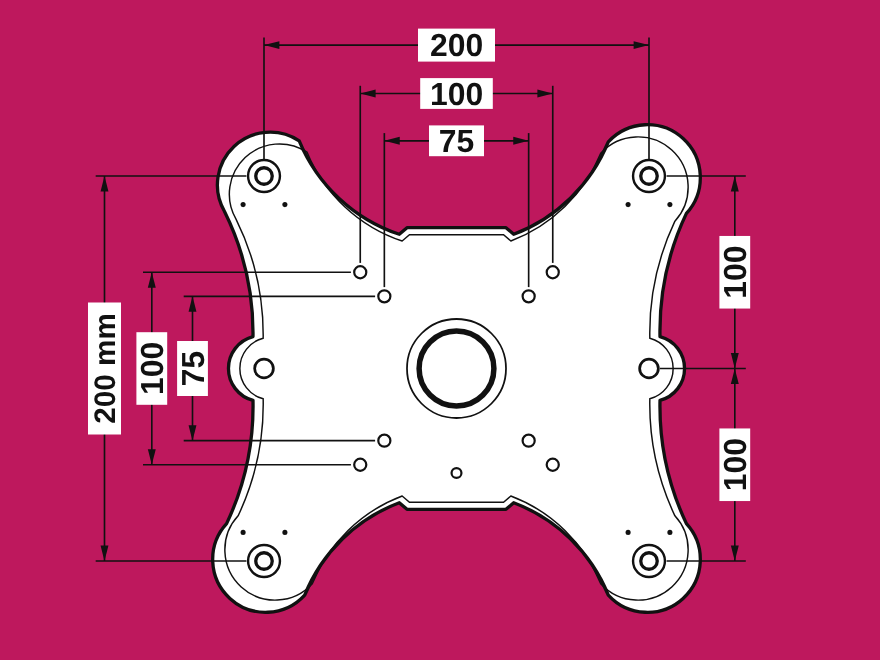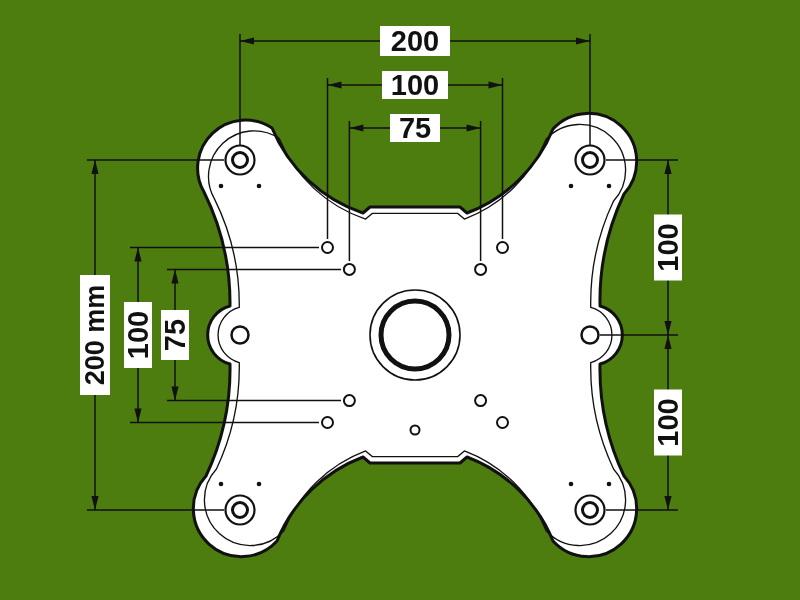--- a/index.html
+++ b/index.html
@@ -1,19 +1,19 @@
 <!DOCTYPE html>
 <html><head>
 <meta charset="utf-8">
 <style>
   html, body { margin: 0; padding: 0; background: #ffffff; }
   .stage {
     position: relative;
     width: 800px; height: 600px;
-    background: #4d7c0f;
+    background: #be185d;
     overflow: hidden;
     font-family: "Liberation Sans", "DejaVu Sans", sans-serif;
   }
   svg { display: block; }
   .outline { fill: #ffffff; stroke: #111111; stroke-width: 3; stroke-linejoin: round; }
   .inner   { fill: none;    stroke: #111111; stroke-width: 1.4; }
   .hole    { fill: #ffffff; stroke: #111111; }
   .dot     { fill: #111111; stroke: none; }
   .ext     { stroke: #111111; stroke-width: 1.5; fill: none; }
   .dim     { stroke: #111111; stroke-width: 1.5; fill: none; }

